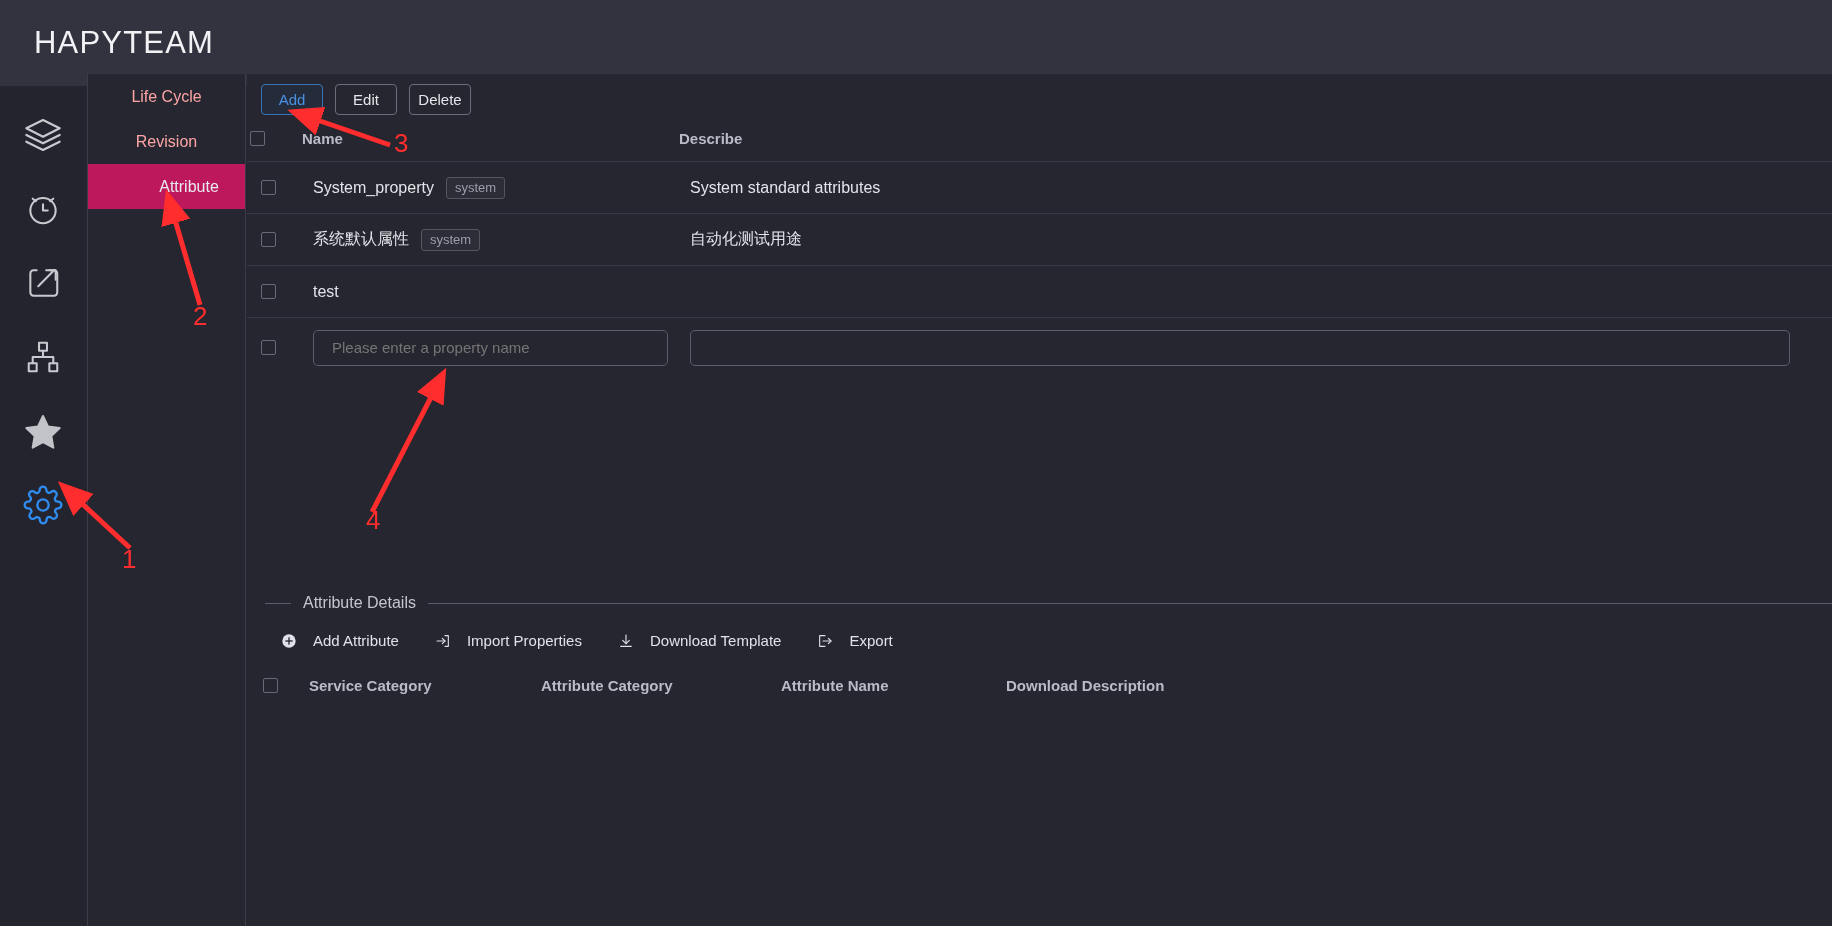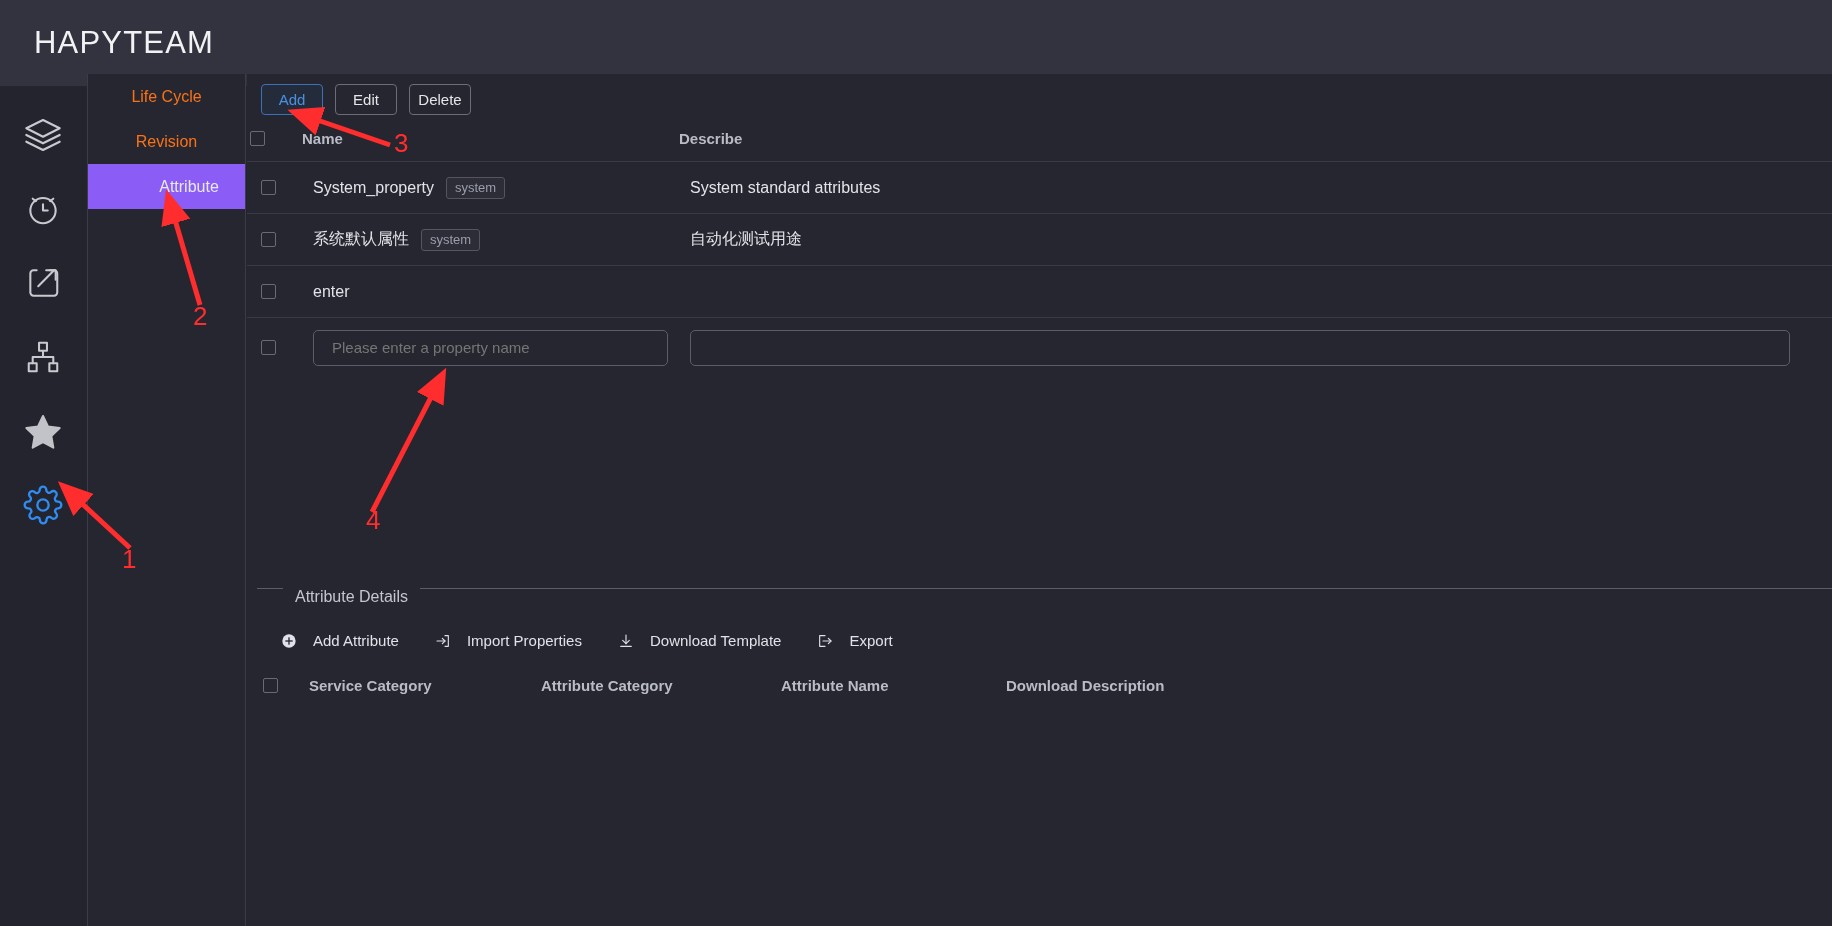--- a/index.html
+++ b/index.html
@@ -52,25 +52,25 @@
     width: 159px; height: 852px;
     background: #262630;
     border-right: 1px solid #3c3c48;
     border-left: 1px solid #3c3c48;
     padding-top: 0;
   }
   .sub-nav-item {
     height: 45px;
     display: flex; align-items: center; justify-content: center;
     font-size: 16px;
-    color: #f97316;
+    color: #fca5a5;
     cursor: pointer;
   }
   .sub-nav-item.active {
-    background: #8b5cf6;
+    background: #be185d;
     color: #e8eaee;
     padding-left: 45px;
   }
 
   
   .main {
     position: absolute; top: 74px; left: 247px;
     width: 1585px; height: 852px;
     background: #262630;
   }
@@ -149,22 +149,22 @@
   }
   .field.name-field { width: 355px; }
   .field.desc-field { width: 1100px; }
 
   
   .details {
     position: absolute; left: 0; top: 514px;
     width: 1585px;
   }
   .legend-row {
-    display: flex; align-items: flex-start;
-    padding: 0 0 0 10px;
+    display: flex; align-items: center;
+    padding: 0 0 0 18px;
     height: 30px;
   }
   .legend-dash { width: 26px; height: 1px; background: #5c5c68; }
   .legend-text {
     color: #c3c6cf; font-size: 16px;
     padding: 0 12px;
   }
   .legend-line { flex: 1 1 auto; height: 1px; background: #5c5c68; margin-right: 0; }
 
   .actions {
@@ -315,21 +315,21 @@
           <span class="tag">system</span>
         </div>
         <div class="col-desc">自动化测试用途</div>
       </div>
 
       <div class="tbl-row">
         <div class="col-chk">
           <span class="chk"></span>
         </div>
         <div class="col-name">
-          <span>enter</span>
+          <span>test</span>
         </div>
         <div class="col-desc"></div>
       </div>
 
       <div class="tbl-row input-row">
         <div class="col-chk">
           <span class="chk"></span>
         </div>
         <div class="col-name">
           <input class="field name-field" type="text" placeholder="Please enter a property name" style="">

